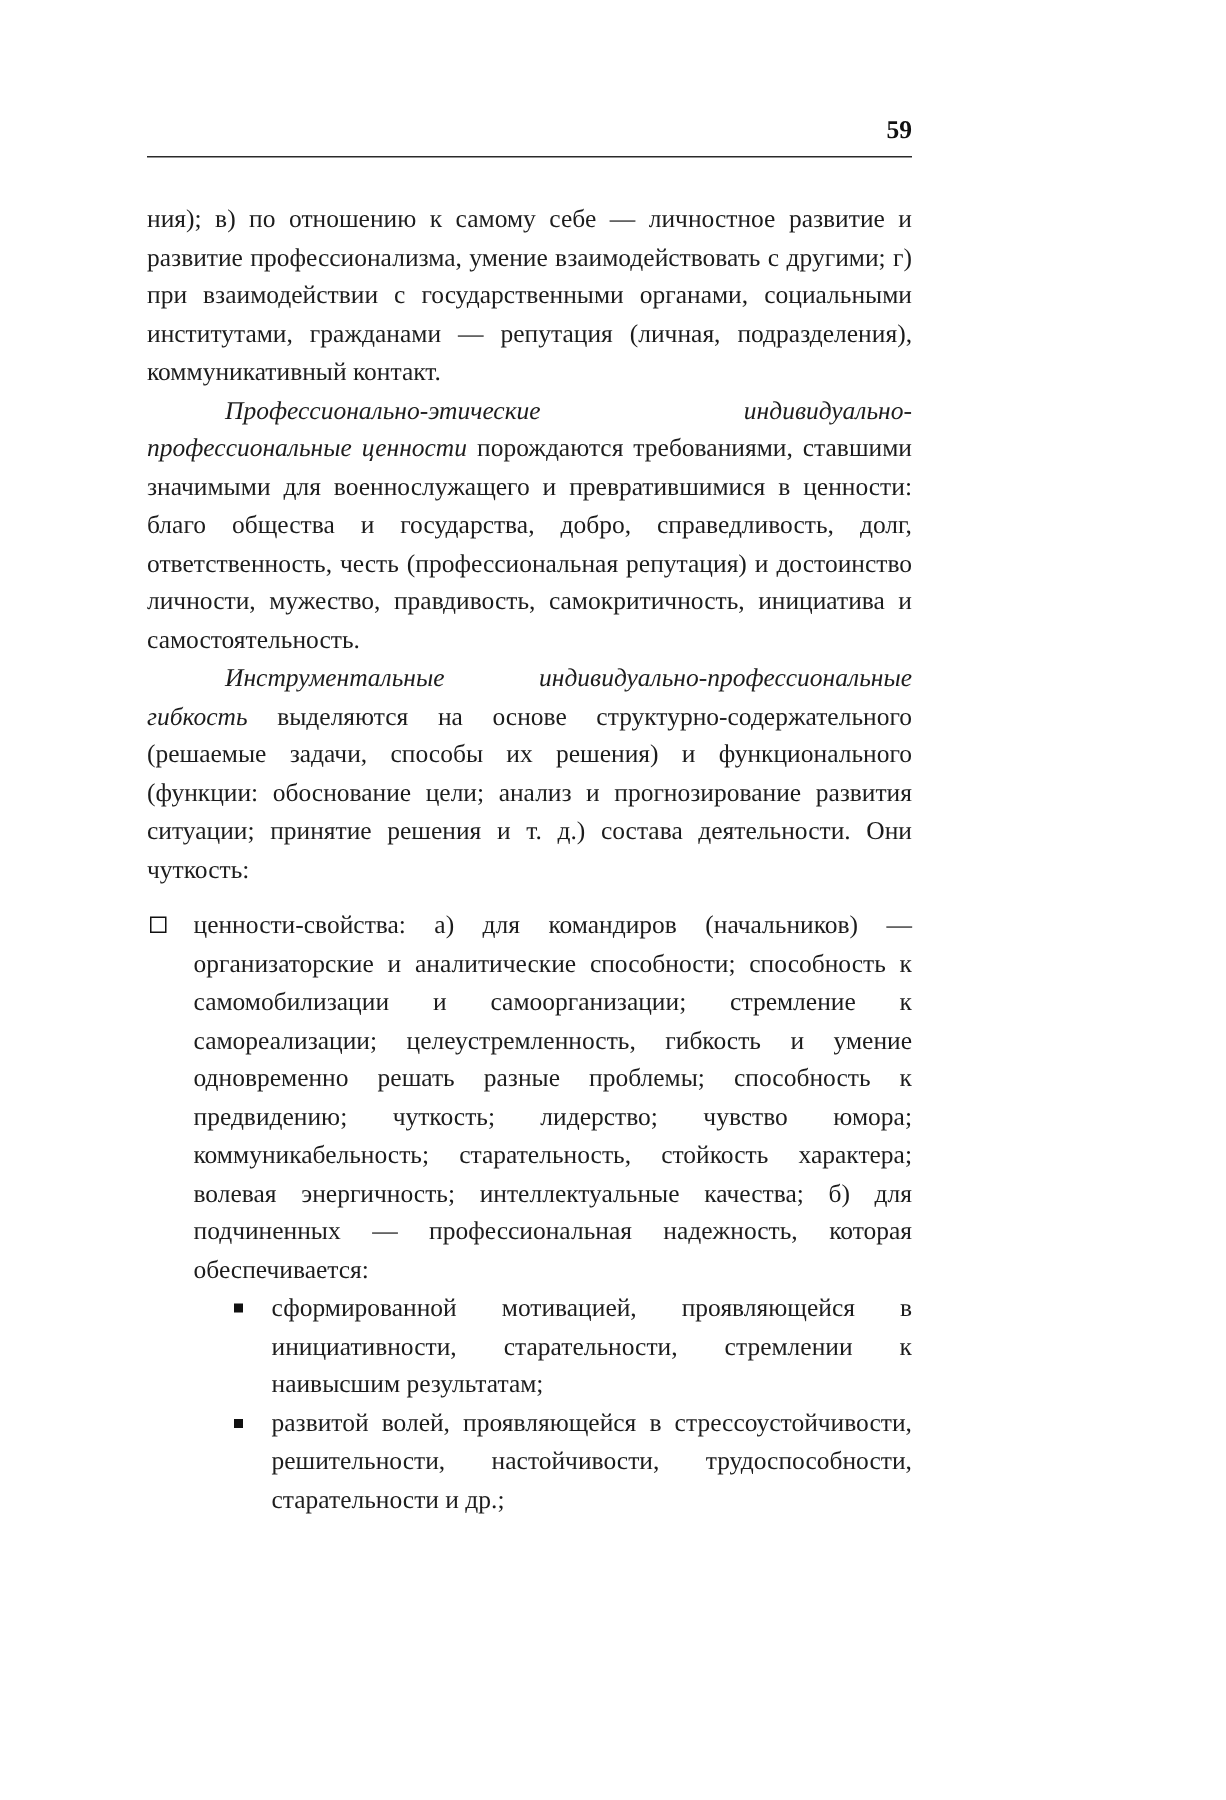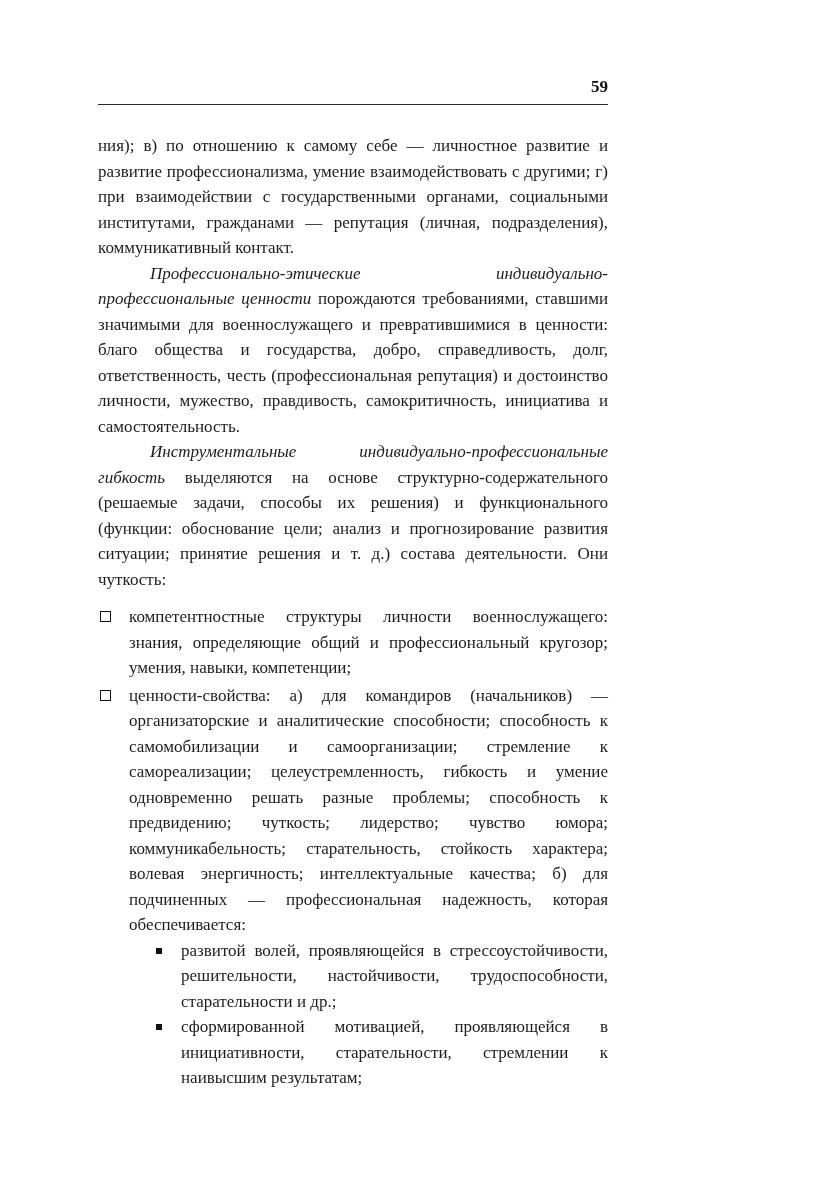--- a/index.html
+++ b/index.html
@@ -91,37 +91,33 @@
   <main class="page-body">
 
     <p class="para">ния); в) по отношению к самому себе — личностное развитие и развитие профессионализма, умение взаимодействовать с другими; г) при взаимодействии с государственными органами, социальными институтами, гражданами — репутация (личная, подразделения), коммуникативный контакт.</p>
 
     <p class="para indent"><em class="term">Профессионально-этические индивидуально-профессиональные ценности</em><span> порождаются требованиями, ставшими значимыми для военнослужащего и превратившимися в ценности: благо общества и государства, добро, справедливость, долг, ответственность, честь (профессиональная репутация) и достоинство личности, мужество, правдивость, самокритичность, инициатива и самостоятельность.</span></p>
 
     <p class="para indent"><em class="term">Инструментальные индивидуально-профессиональные гибкость</em><span> выделяются на основе структурно-содержательного (решаемые задачи, способы их решения) и функционального (функции: обоснование цели; анализ и прогнозирование развития ситуации; принятие решения и т. д.) состава деятельности. Они чуткость:</span></p>
 
     <ul class="bullet-list">
 
-      <li class="bullet-item">
-        <span class="bullet-marker"></span>
-        <div class="bullet-text">компетентностные структуры личности военнослужащего: знания, определяющие общий и профессиональный кругозор; умения, навыки, компетенции;</div>
-      </li>
 
       <li class="bullet-item">
         <span class="bullet-marker"></span>
         <div class="bullet-text"><span>ценности-свойства: а) для командиров (начальников) — организаторские и аналитические способности; способность к самомобилизации и самоорганизации; стремление к самореализации; целеустремленность, гибкость и умение одновременно решать разные проблемы; способность к предвидению; чуткость; лидерство; чувство юмора; коммуникабельность; старательность, стойкость характера; волевая энергичность; интеллектуальные качества; б) для подчиненных — профессиональная надежность, которая обеспечивается:</span>
         </div>
         <ul class="sub-list">
           <li class="sub-item">
             <span class="sub-marker"></span>
-            <div class="sub-text">развитой волей, проявляющейся в стрессоустойчивости, решительности, настойчивости, трудоспособности, старательности и др.;</div>
+            <div class="sub-text">сформированной мотивацией, проявляющейся в инициативности, старательности, стремлении к наивысшим результатам;</div>
           </li>
           <li class="sub-item">
             <span class="sub-marker"></span>
-            <div class="sub-text">сформированной мотивацией, проявляющейся в инициативности, старательности, стремлении к наивысшим результатам;</div>
+            <div class="sub-text">развитой волей, проявляющейся в стрессоустойчивости, решительности, настойчивости, трудоспособности, старательности и др.;</div>
           </li>
         </ul>
       </li>
 
     </ul>
 
   </main>
 
 </div>
 

